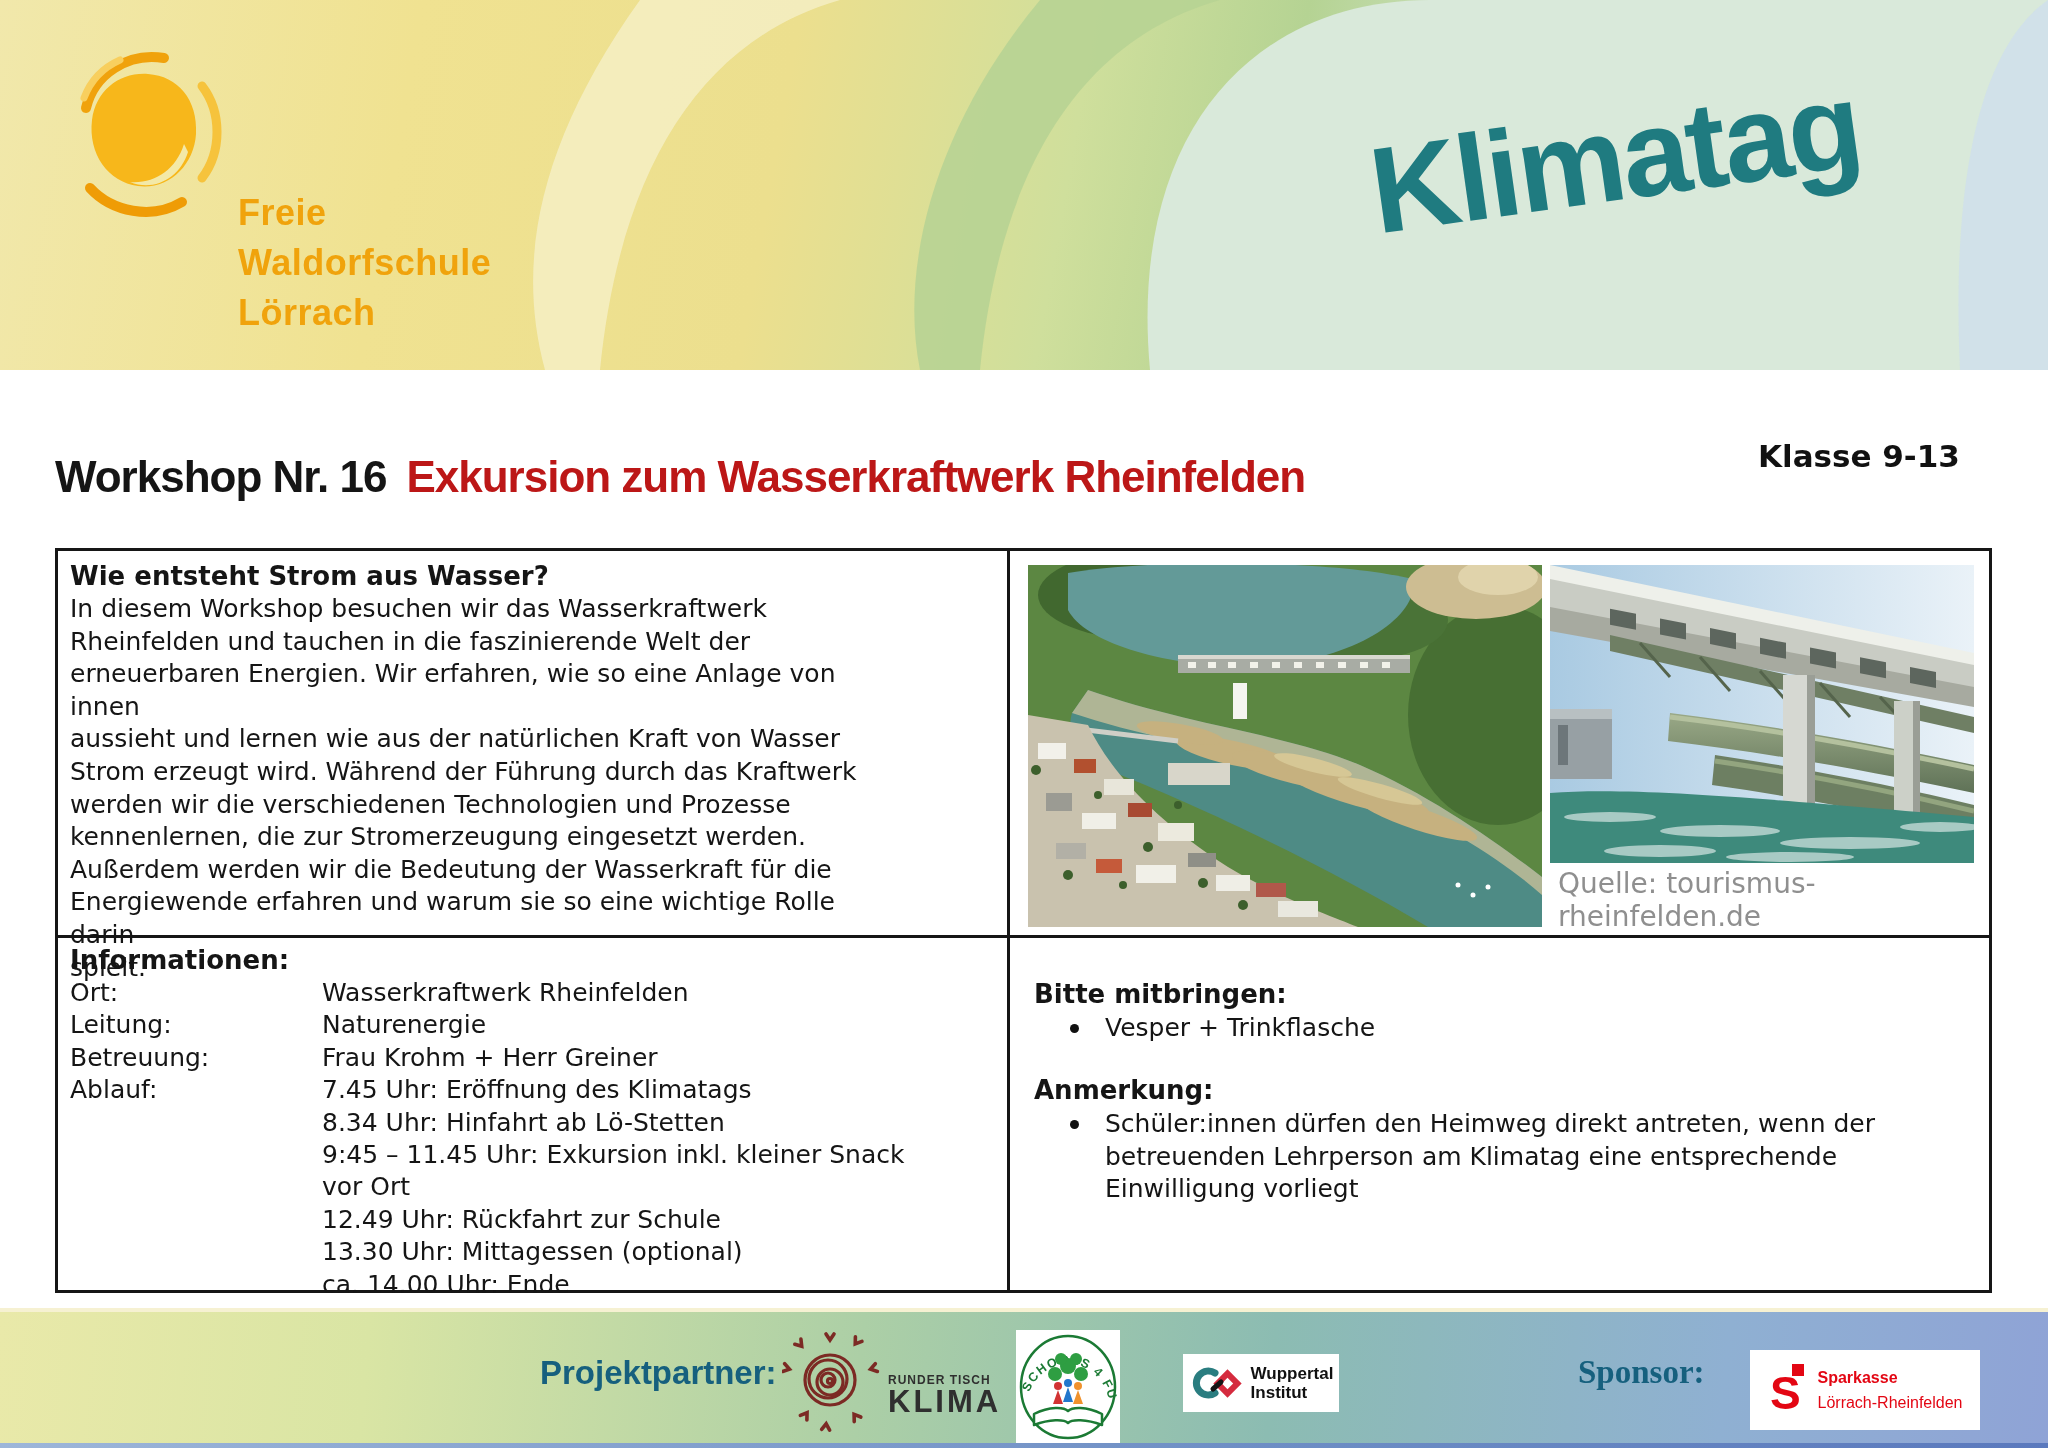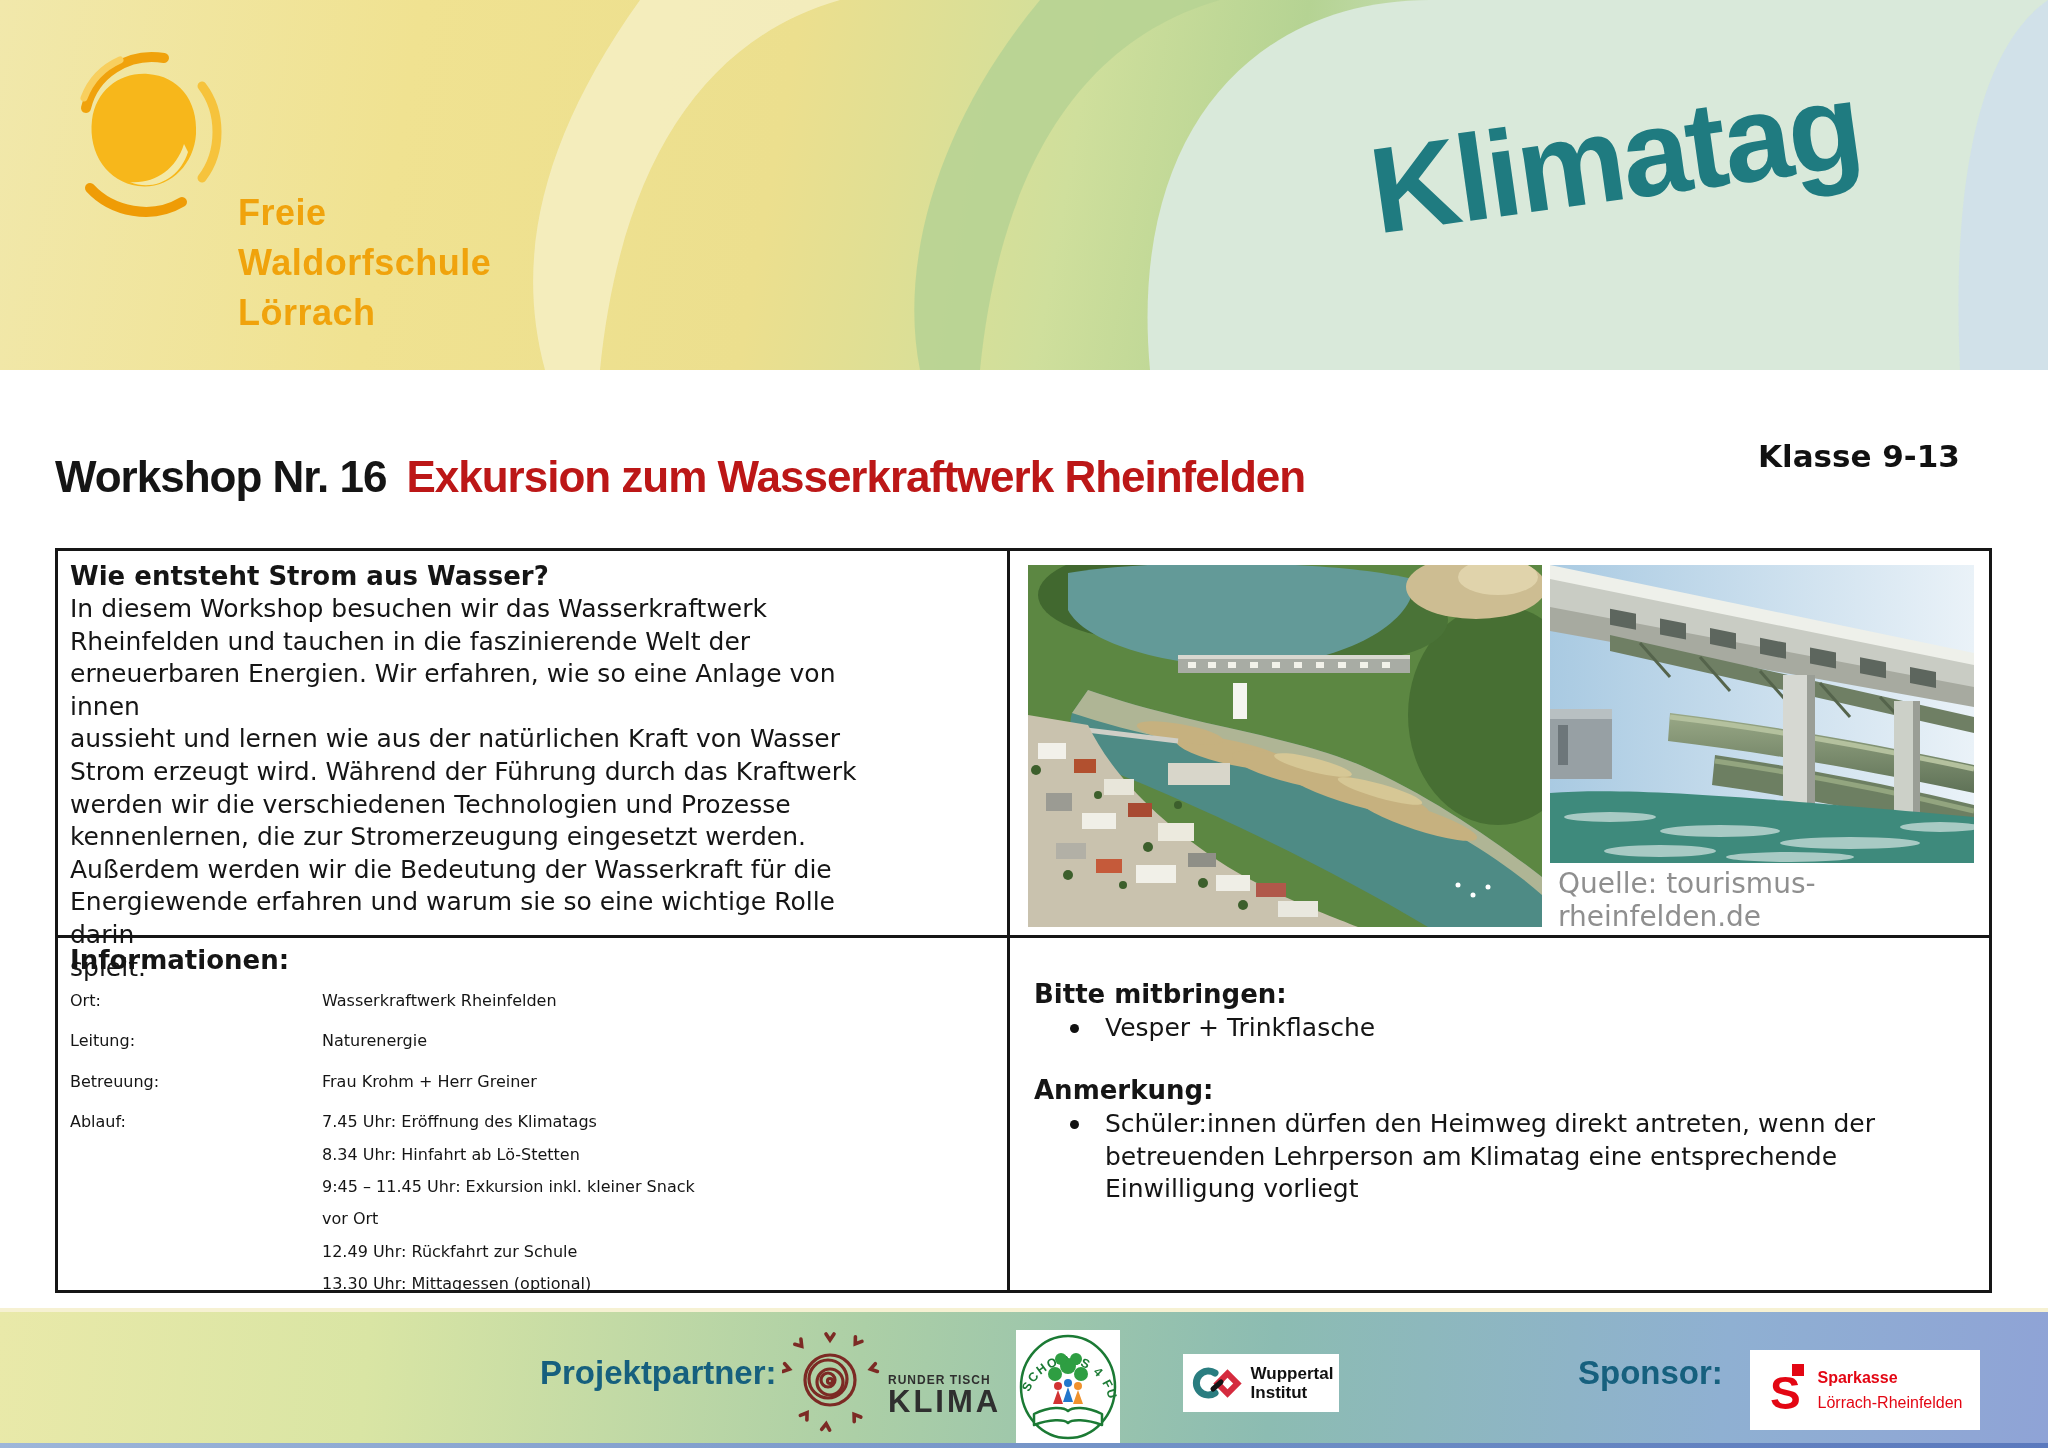--- a/index.html
+++ b/index.html
@@ -35,38 +35,38 @@
   .desc-cell{left:0;top:0;width:813px;height:384px;padding:8px 12px;}
   .desc-head{font-weight:700;font-size:26px;line-height:34px;}
   .desc-body{font-size:25px;line-height:32.6px;white-space:pre-line;}
   .photos-cell{left:952px;top:0;right:0;height:384px;}
   .photo{position:absolute;border:0;}
   .photo.aerial{left:18px;top:14px;}
   .photo.bridge{left:540px;top:14px;}
   .caption{position:absolute;left:548px;top:316px;font-size:28px;color:#8f8f8f;}
   .info-cell{left:0;top:387px;width:949px;height:355px;padding:6px 12px;}
   .info-head{font-weight:700;font-size:26px;line-height:33px;}
-  .info-row{display:flex;font-size:16px;line-height:32.4px;margin-top:8px;}
+  .info-row{display:flex;font-size:25px;line-height:32.4px;}
   .info-label{width:252px;flex:none;}
   .info-value{white-space:pre-line;}
   .notes-cell{left:952px;top:387px;right:0;height:355px;padding:40px 20px 0 24px;}
   .notes-head{font-weight:700;font-size:26px;line-height:33px;}
   .bullet{display:flex;font-size:25px;line-height:32.4px;margin-top:1px;}
   .dot{width:9px;height:9px;border-radius:50%;background:#111;margin:12px 26px 0 36px;flex:none;}
   .pre{white-space:pre-line;}
   .mt{margin-top:30px;}
 
   
   .footer{position:absolute;left:0;top:1308px;width:2048px;height:140px;
     border-top:4px solid #f6f1d2;box-sizing:content-box;
     background:linear-gradient(95deg,#e9e9a9 0%,#d9e5a4 18%,#accfa6 42%,#8cbcb2 62%,#8fb0d2 84%,#8fa3d6 100%);}
   .f-label{position:absolute;font-family:"Liberation Sans",sans-serif;font-weight:700;
     font-size:33px;color:#16607e;}
   .f-label.partners{left:540px;top:42px;}
-  .f-label.sponsor{left:1578px;top:42px;}
+  .f-label.sponsor{left:1578px;top:42px;font-family:Liberation Serif, serif;}
   .rtk{position:absolute;left:782px;top:4px;display:flex;align-items:center;}
   .rtk-text{margin-left:6px;margin-top:34px;font-family:"Liberation Sans",sans-serif;color:#2f2f2f;}
   .rtk-line1{font-size:12px;font-weight:700;letter-spacing:1px;}
   .rtk-line2{font-size:31px;font-weight:700;letter-spacing:3px;line-height:30px;}
   .logo-box{position:absolute;background:#fff;display:flex;align-items:center;justify-content:center;}
   .box-schools{left:1016px;top:18px;width:104px;height:114px;}
   .box-wuppertal{left:1183px;top:42px;width:156px;height:58px;gap:6px;}
   .wi-text{font-family:"Liberation Sans",sans-serif;font-weight:700;font-size:17px;line-height:19px;color:#111;}
   .box-sparkasse{left:1750px;top:38px;width:230px;height:80px;gap:8px;}
   .sk-text{font-family:"Liberation Sans",sans-serif;font-size:16px;line-height:25px;color:#e30613;}

